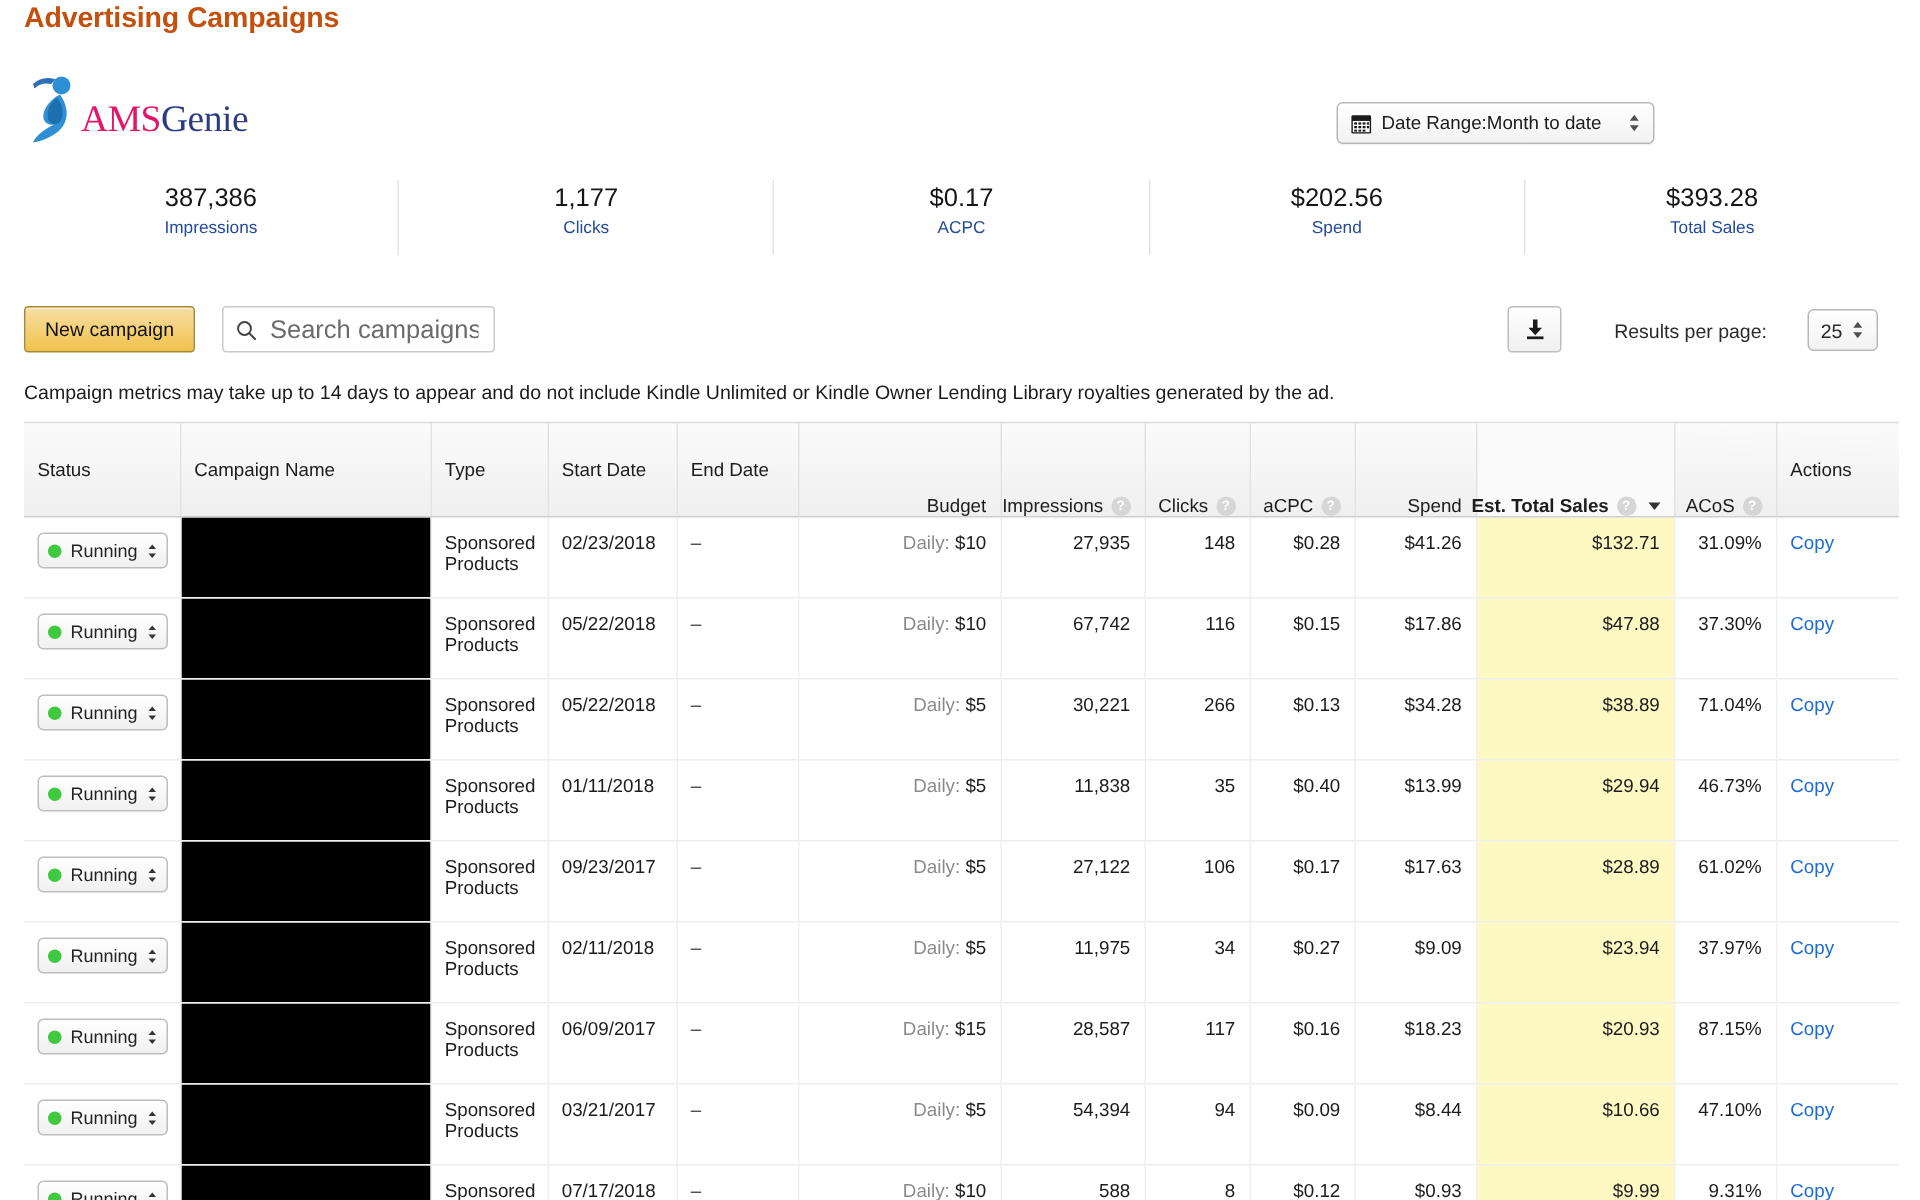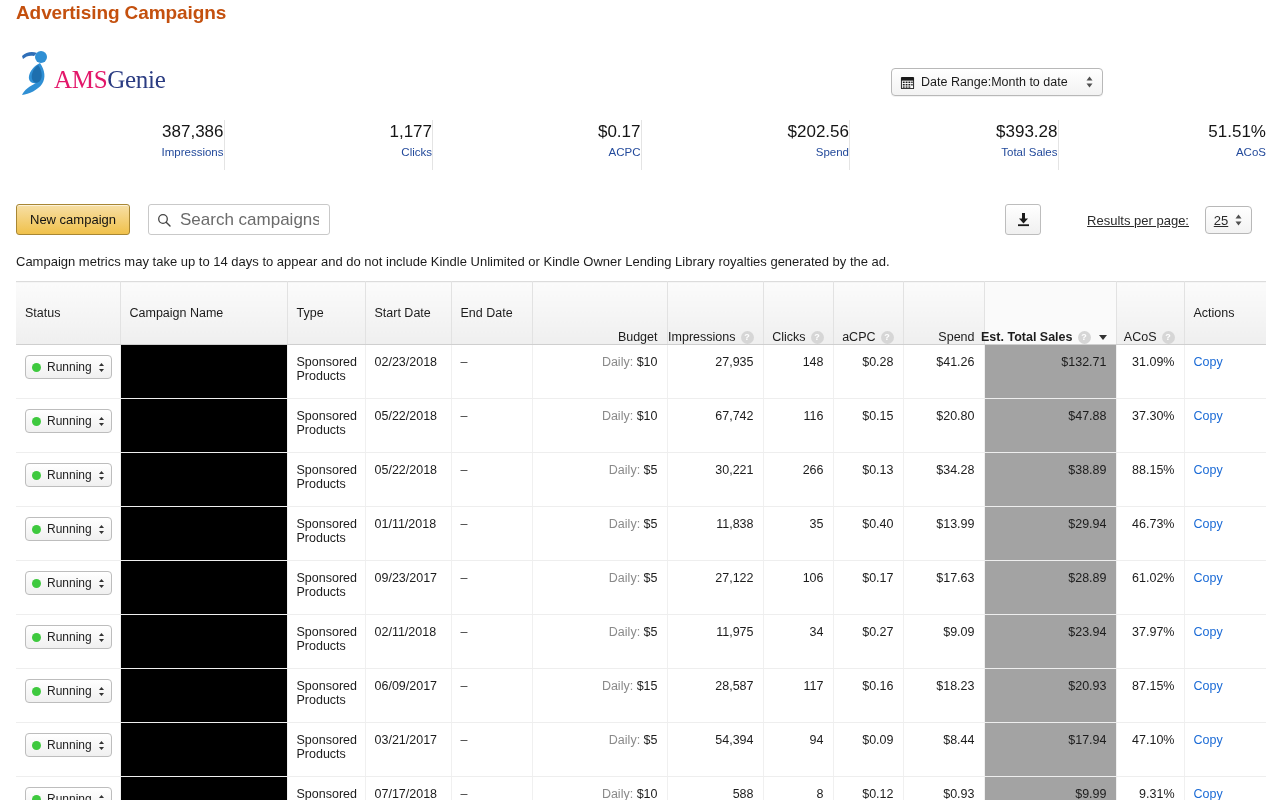--- a/index.html
+++ b/index.html
@@ -52,21 +52,21 @@
 
   
   .metrics {
     position: absolute; left: 16px; top: 120px;
     width: 1250px; height: 50px;
     display: flex;
   }
   .metric {
     flex: 1 1 0; text-align: center;
     border-left: 1px solid #e4e4e4;
-    display: flex; flex-direction: column; align-items: flex-end;
+    display: flex; flex-direction: column; align-items: center;
     justify-content: flex-start;
   }
   .metric:first-child { border-left: none; }
   .metric .mv { font-size: 17px; color: #151515; line-height: 24px; font-weight: 400; }
   .metric .ml { font-size: 11.5px; color: #234a9b; line-height: 16px; }
 
   
   .toolbar { position: absolute; left: 16px; top: 204px; width: 1250px; height: 32px; }
   .btn-new {
     position: absolute; left: 0; top: 0;
@@ -93,22 +93,22 @@
     position: absolute; right: 225px; top: 0;
     width: 36px; height: 31px;
     background: linear-gradient(to bottom, #ffffff 0%, #f0f0f0 100%);
     border: 1px solid #bdbdbd; border-radius: 3px;
     display: flex; align-items: center; justify-content: center;
     cursor: pointer;
   }
   .btn-download svg { width: 15px; height: 15px; }
   .rpp {
     position: absolute; right: 14px; top: 2px;
-    display: flex; align-items: center; gap: 16px;
-    font-size: 13px; color: #2a2a2a; text-decoration: underline;
+    display: flex; align-items: center; gap: 27px;
+    font-size: 13px; color: #2a2a2a;
   }
   .rpp-select {
     height: 28px; min-width: 47px; padding: 0 7px;
     display: flex; align-items: center; gap: 6px; justify-content: center;
     background: linear-gradient(to bottom, #ffffff 0%, #f2f2f2 100%);
     border: 1px solid #b8b8b8; border-radius: 4px;
     font-size: 13px; cursor: pointer;
   }
 
   
@@ -136,21 +136,21 @@
   table.camp th.num { text-align: right; }
   table.camp th:last-child { border-right: none; }
   table.camp td {
     border-bottom: 1px solid #eeeeee;
     border-right: 1px solid #f0f0f0;
     font-size: 12.5px; color: #1c1c1c;
     padding: 10px 9px; vertical-align: top; height: 53px;
   }
   table.camp td:last-child { border-right: none; }
   table.camp td.num { text-align: right; }
-  table.camp td.sortedcol { background: #a3a3a3; }
+  table.camp td.sortedcol { background: #fef9c3; }
   .th-inner { display: flex; align-items: center; gap: 5px; }
   .th-inner.right { justify-content: flex-end; margin-top: 48px; }
   .qmark {
     width: 13px; height: 13px; border-radius: 50%;
     background: #d6d6d6; color: #ffffff;
     font-size: 9px; line-height: 13px; text-align: center;
     display: inline-block; flex: 0 0 13px; font-weight: 700;
   }
   .sort-caret { width: 0; height: 0; border-left: 4px solid transparent;
     border-right: 4px solid transparent; border-top: 5px solid #333;
@@ -227,24 +227,20 @@
       <div class="ml">ACPC</div>
     </div>
     <div class="metric">
       <div class="mv">$202.56</div>
       <div class="ml">Spend</div>
     </div>
     <div class="metric">
       <div class="mv">$393.28</div>
       <div class="ml">Total Sales</div>
     </div>
-    <div class="metric">
-      <div class="mv">51.51%</div>
-      <div class="ml">ACoS</div>
-    </div>
   </div>
 
   <div class="toolbar">
     <button class="btn-new">New campaign</button>
     <div class="search-box">
       <svg viewBox="0 0 14 14">
         <circle cx="6" cy="6" r="4.3" fill="none" stroke="#444" stroke-width="1.3"></circle>
         <line x1="9.2" y1="9.2" x2="13" y2="13" stroke="#444" stroke-width="1.4" stroke-linecap="round"></line>
       </svg>
       <input type="text" placeholder="Search campaigns" style="">
@@ -400,21 +396,21 @@
             <td style="padding: 0px;">
               <span class="redacted" style="margin:0;height:53px"></span>
             </td>
             <td>Sponsored Products</td>
             <td>05/22/2018</td>
             <td><span class="dash">–</span></td>
             <td class="num"><span class="budget-label">Daily:</span> <span>$10</span></td>
             <td class="num">67,742</td>
             <td class="num">116</td>
             <td class="num">$0.15</td>
-            <td class="num">$20.80</td>
+            <td class="num">$17.86</td>
             <td class="num sortedcol">$47.88</td>
             <td class="num">37.30%</td>
             <td><span class="copy-link">Copy</span></td>
           </tr>
           <tr>
             <td><span class="status-select">
                 <span class="dot"></span>
                 <span>Running</span>
                 <svg class="sel-chev-sm" viewBox="0 0 7 11">
                   <path d="M3.5 1 L6 4 L1 4 Z" fill="#333"></path>
@@ -426,21 +422,21 @@
             </td>
             <td>Sponsored Products</td>
             <td>05/22/2018</td>
             <td><span class="dash">–</span></td>
             <td class="num"><span class="budget-label">Daily:</span> <span>$5</span></td>
             <td class="num">30,221</td>
             <td class="num">266</td>
             <td class="num">$0.13</td>
             <td class="num">$34.28</td>
             <td class="num sortedcol">$38.89</td>
-            <td class="num">88.15%</td>
+            <td class="num">71.04%</td>
             <td><span class="copy-link">Copy</span></td>
           </tr>
           <tr>
             <td><span class="status-select">
                 <span class="dot"></span>
                 <span>Running</span>
                 <svg class="sel-chev-sm" viewBox="0 0 7 11">
                   <path d="M3.5 1 L6 4 L1 4 Z" fill="#333"></path>
                   <path d="M3.5 10 L6 7 L1 7 Z" fill="#333"></path>
                 </svg>
@@ -545,21 +541,21 @@
               <span class="redacted" style="margin:0;height:53px"></span>
             </td>
             <td>Sponsored Products</td>
             <td>03/21/2017</td>
             <td><span class="dash">–</span></td>
             <td class="num"><span class="budget-label">Daily:</span> <span>$5</span></td>
             <td class="num">54,394</td>
             <td class="num">94</td>
             <td class="num">$0.09</td>
             <td class="num">$8.44</td>
-            <td class="num sortedcol">$17.94</td>
+            <td class="num sortedcol">$10.66</td>
             <td class="num">47.10%</td>
             <td><span class="copy-link">Copy</span></td>
           </tr>
           <tr>
             <td><span class="status-select">
                 <span class="dot"></span>
                 <span>Running</span>
                 <svg class="sel-chev-sm" viewBox="0 0 7 11">
                   <path d="M3.5 1 L6 4 L1 4 Z" fill="#333"></path>
                   <path d="M3.5 10 L6 7 L1 7 Z" fill="#333"></path>

